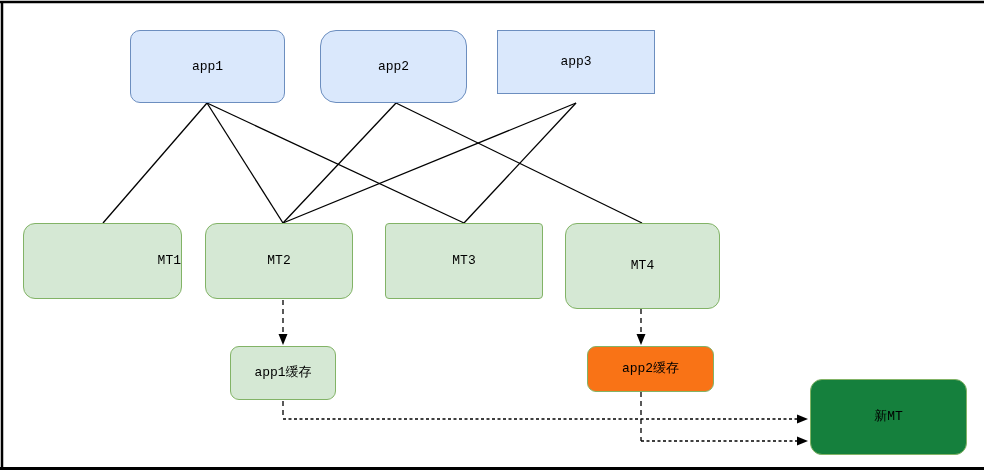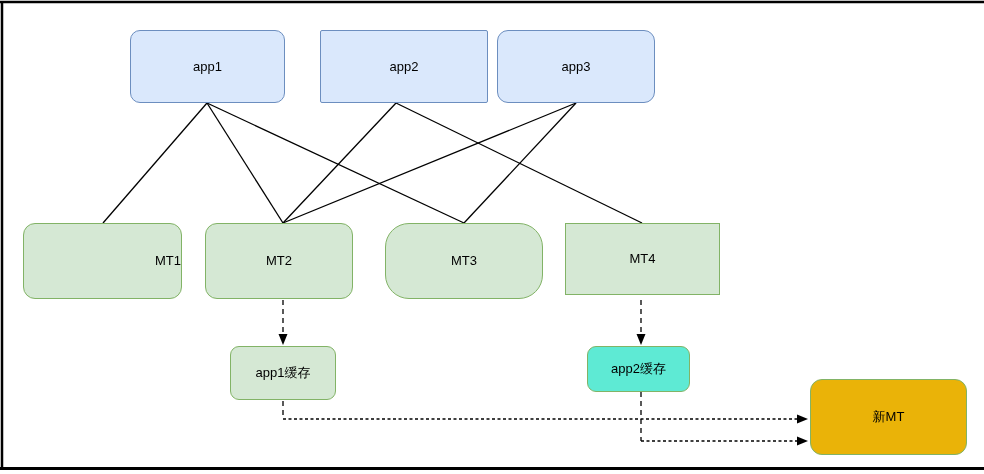--- a/index.html
+++ b/index.html
@@ -2,21 +2,21 @@
 <html><head>
 <meta charset="utf-8">
 <style>
   html, body { margin: 0; padding: 0; background: #ffffff; }
   .canvas {
     position: relative;
     width: 984px;
     height: 474px;
     background: #ffffff;
     overflow: hidden;
-    font-family: Liberation Sans, sans-serif;
+    font-family: Liberation Mono, monospace;
   }
   #edge-layer {
     position: absolute;
     left: 0; top: 0;
     width: 984px; height: 474px;
     pointer-events: none;
   }
   .node {
     position: absolute;
     box-sizing: border-box;
@@ -55,41 +55,41 @@
       <line x1="283" y1="392" x2="283" y2="419" stroke="#000000" stroke-width="1.3" stroke-dasharray="5,4"></line>
       <line x1="283" y1="419" x2="797" y2="419" stroke="#000000" stroke-width="1.5" stroke-dasharray="3,2.5"></line>
       <polygon points="808,441 797,445.5 797,436.5" fill="#000000"></polygon>
       <line x1="641" y1="392" x2="641" y2="441" stroke="#000000" stroke-width="1.3" stroke-dasharray="5,4"></line>
       <line x1="641" y1="441" x2="797" y2="441" stroke="#000000" stroke-width="1.5" stroke-dasharray="3,2.5"></line>
     </svg>
   <div id="node-layer">
       <div class="node" style="left: 130px; top: 30px; width: 155px; height: 73px; background: rgb(218, 232, 252); border: 1.5px solid rgb(108, 142, 191); border-radius: 10px;">
         <span>app1</span>
       </div>
-      <div class="node" style="left: 320px; top: 30px; width: 168px; height: 73px; background: rgb(218, 232, 252); border: 1.5px solid rgb(108, 142, 191); border-radius: 2px;">
+      <div class="node" style="left: 320px; top: 30px; width: 147px; height: 73px; background: rgb(218, 232, 252); border: 1.5px solid rgb(108, 142, 191); border-radius: 16px;">
         <span>app2</span>
       </div>
-      <div class="node" style="left: 497px; top: 30px; width: 158px; height: 73px; background: rgb(218, 232, 252); border: 1.5px solid rgb(108, 142, 191); border-radius: 11px;">
+      <div class="node" style="left: 497px; top: 30px; width: 158px; height: 64px; background: rgb(218, 232, 252); border: 1.5px solid rgb(108, 142, 191); border-radius: 0;">
         <span>app3</span>
       </div>
       <div class="node" style="left: 23px; top: 223px; width: 159px; height: 76px; background: rgb(213, 232, 212); border: 1.5px solid rgb(130, 179, 102); border-radius: 12px; align-items: flex-end;">
         <span>MT1</span>
       </div>
       <div class="node" style="left: 205px; top: 223px; width: 148px; height: 76px; background: rgb(213, 232, 212); border: 1.5px solid rgb(130, 179, 102); border-radius: 12px;">
         <span>MT2</span>
       </div>
-      <div class="node" style="left: 385px; top: 223px; width: 158px; height: 76px; background: rgb(213, 232, 212); border: 1.5px solid rgb(130, 179, 102); border-radius: 24px;">
+      <div class="node" style="left: 385px; top: 223px; width: 158px; height: 76px; background: rgb(213, 232, 212); border: 1.5px solid rgb(130, 179, 102); border-radius: 4px;">
         <span>MT3</span>
       </div>
-      <div class="node" style="left: 565px; top: 223px; width: 155px; height: 72px; background: rgb(213, 232, 212); border: 1.5px solid rgb(130, 179, 102); border-radius: 0;">
+      <div class="node" style="left: 565px; top: 223px; width: 155px; height: 86px; background: rgb(213, 232, 212); border: 1.5px solid rgb(130, 179, 102); border-radius: 12px;">
         <span>MT4</span>
       </div>
       <div class="node" style="left: 230px; top: 346px; width: 106px; height: 54px; background: rgb(213, 232, 212); border: 1.5px solid rgb(130, 179, 102); border-radius: 9px;">
         <span>app1缓存</span>
       </div>
-      <div class="node" style="left: 587px; top: 346px; width: 103px; height: 46px; background: #5eead4; border: 1.5px solid rgb(130, 179, 102); border-radius: 9px; text-align: right;">
+      <div class="node" style="left: 587px; top: 346px; width: 127px; height: 46px; background: #f97316; border: 1.5px solid rgb(130, 179, 102); border-radius: 9px; text-align: right;">
         <span>app2缓存</span>
       </div>
-      <div class="node" style="left: 810px; top: 379px; width: 157px; height: 76px; background: #eab308; border: 1.5px solid rgb(130, 179, 102); border-radius: 12px; justify-content: center;">
+      <div class="node" style="left: 810px; top: 379px; width: 157px; height: 76px; background: #15803d; border: 1.5px solid rgb(130, 179, 102); border-radius: 12px; justify-content: center;">
         <span>新MT</span>
       </div>
     </div>
 </div>
 
 </body></html>

